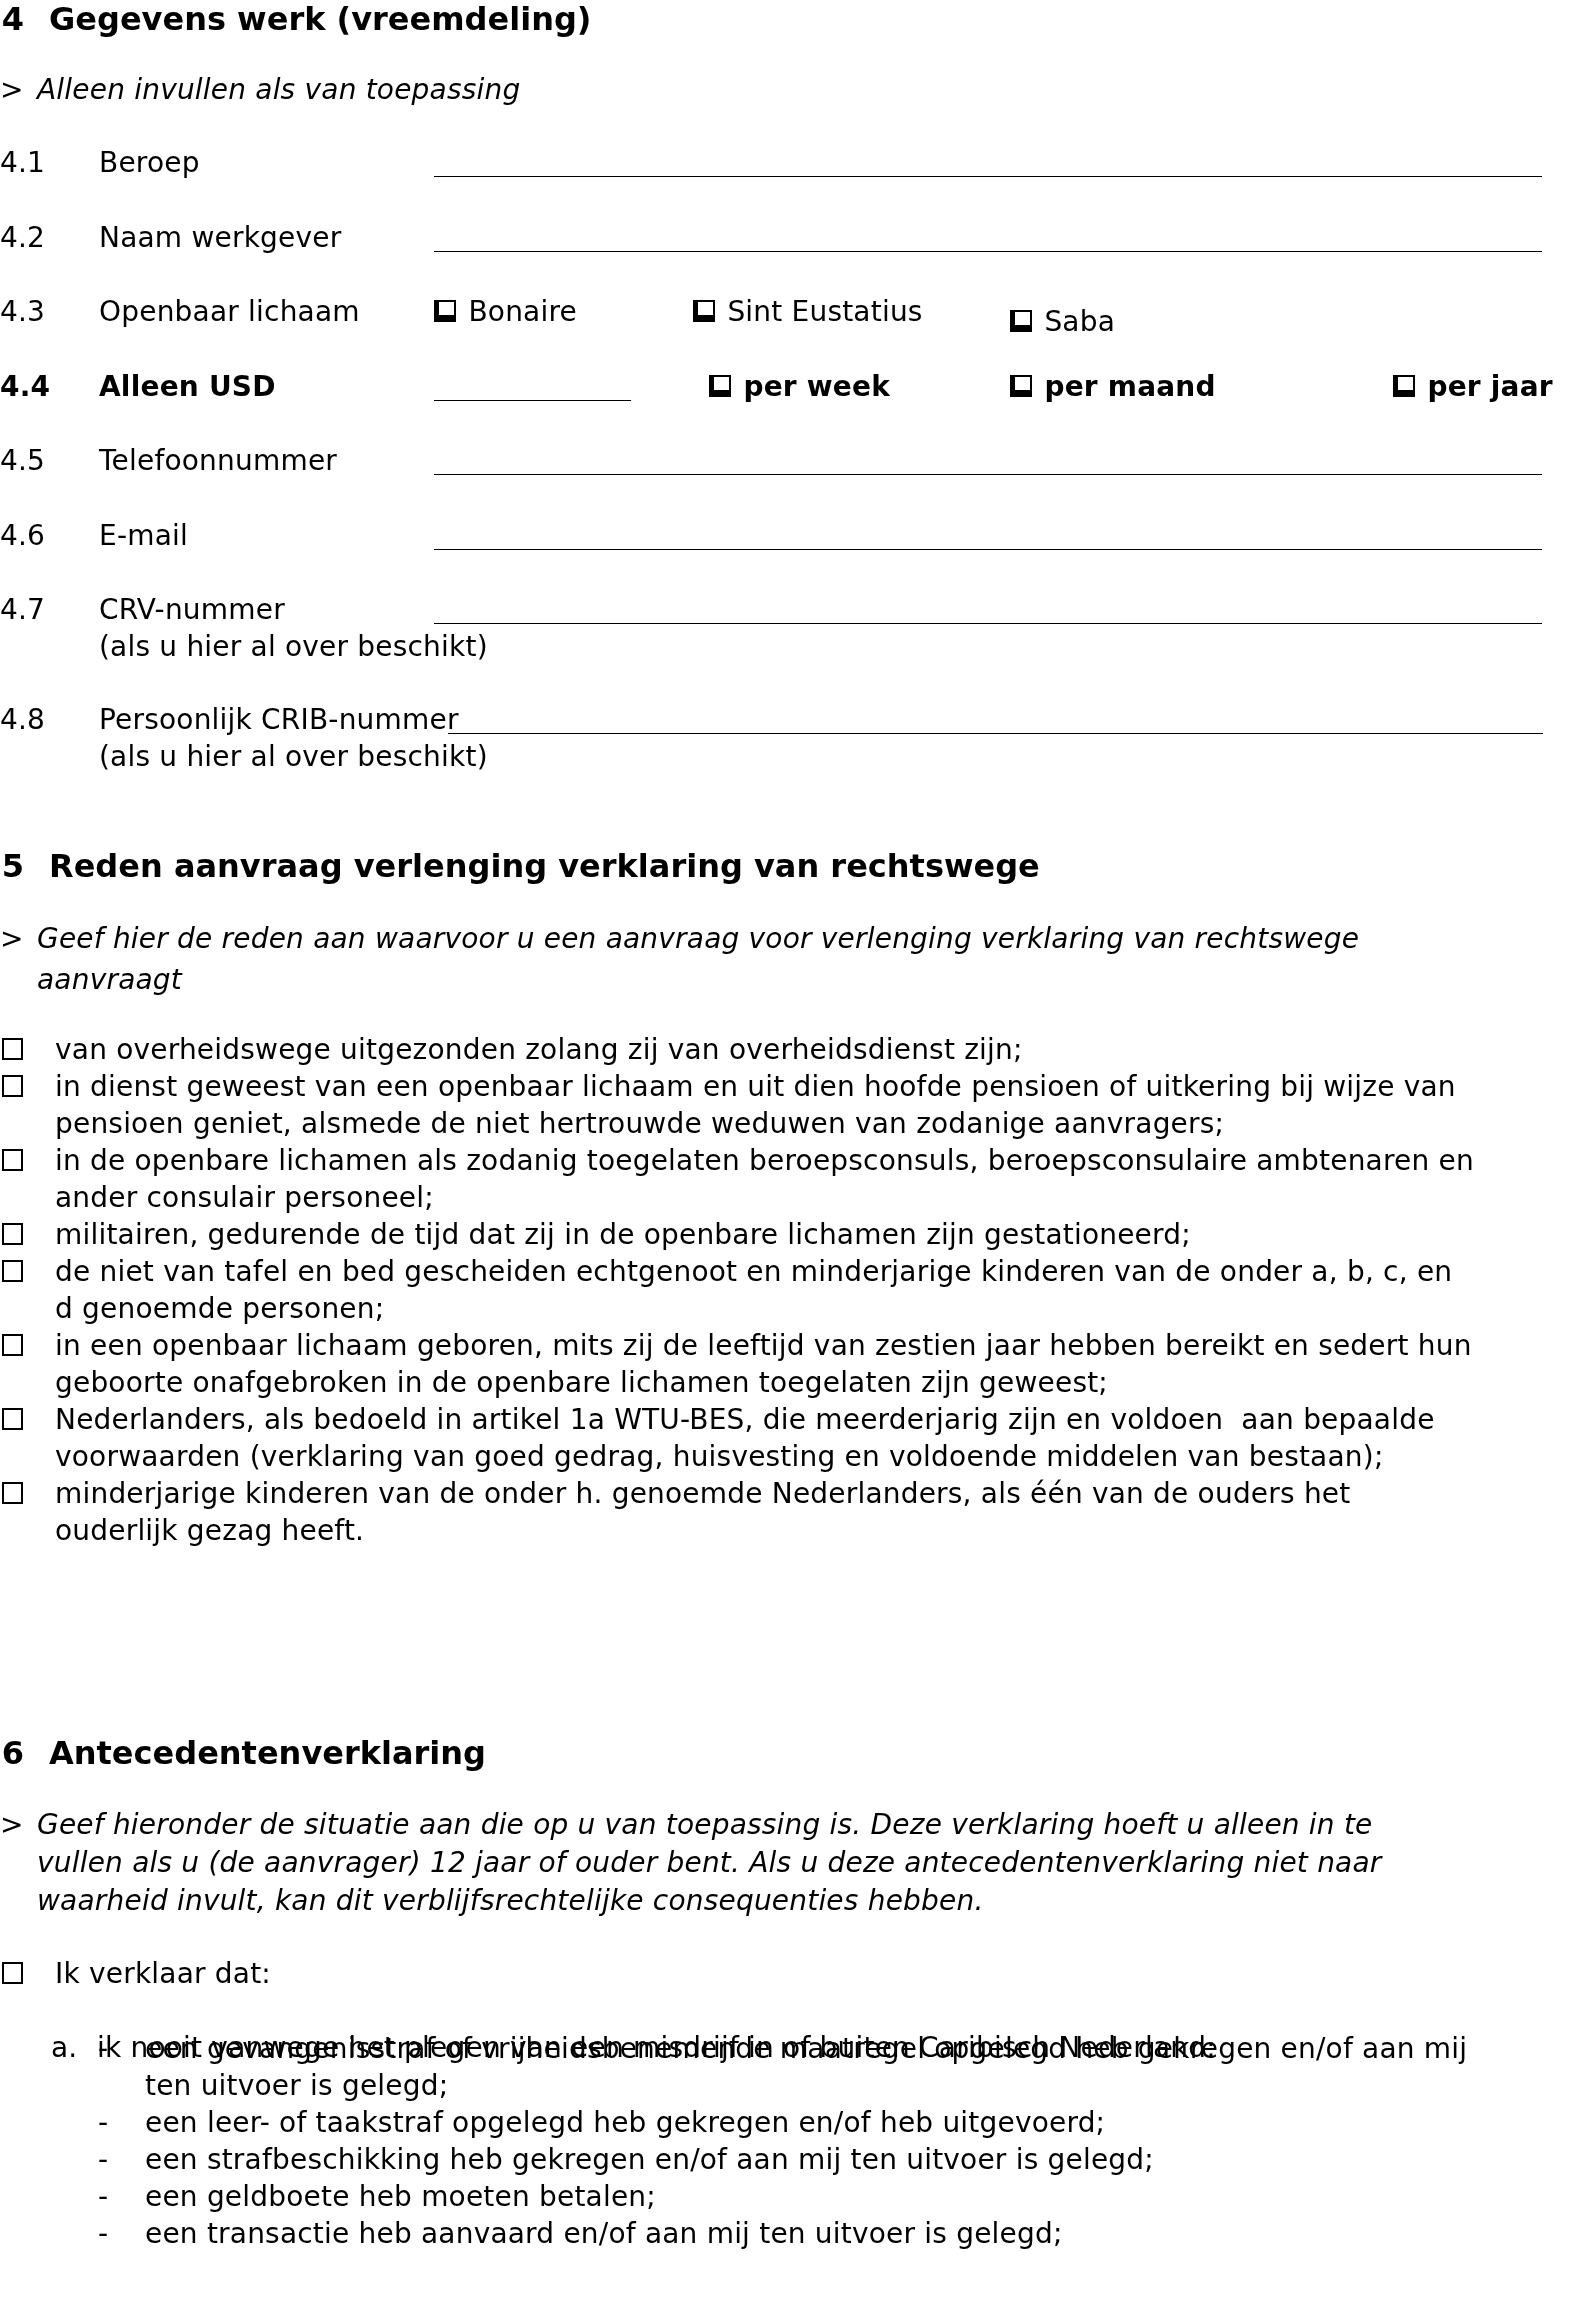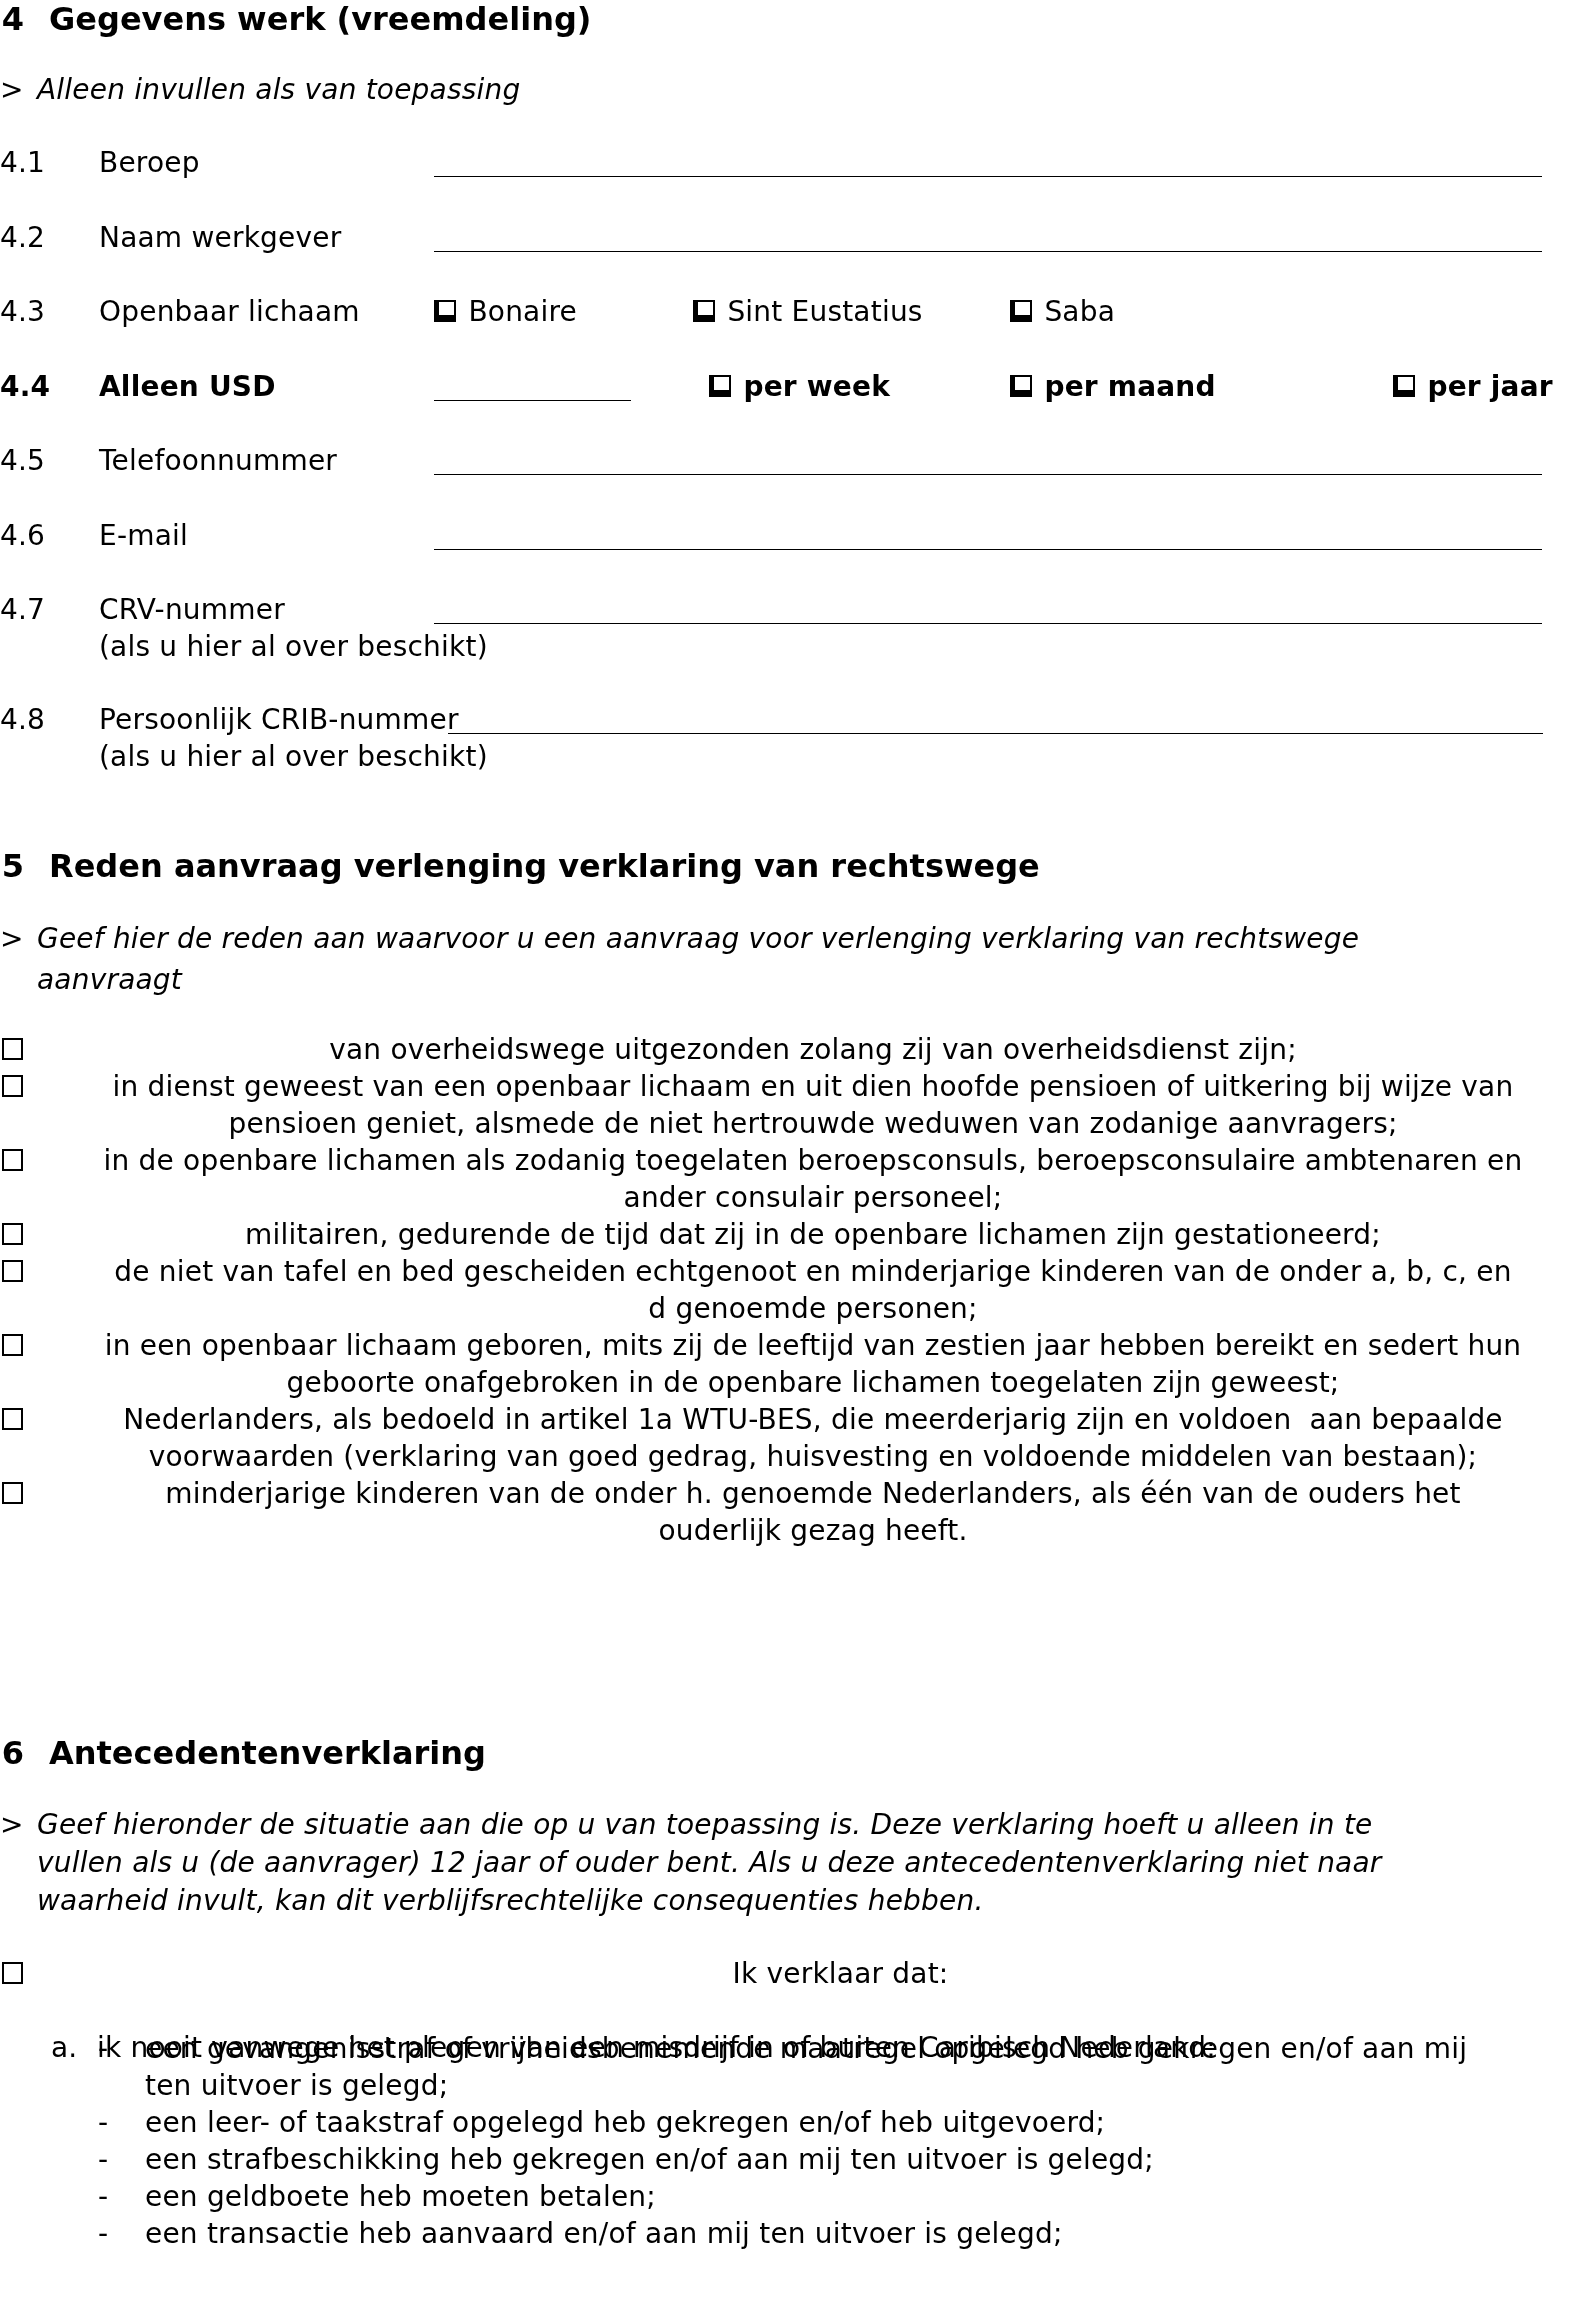--- a/index.html
+++ b/index.html
@@ -23,21 +23,21 @@
   .rlabel{position:absolute;left:99px;top:0;white-space:nowrap;}
   .rnote{position:absolute;left:99px;top:0;white-space:nowrap;}
   .uline{position:absolute;top:0;height:32px;border-bottom:1.8px solid #000;}
   .opt{position:absolute;top:0;white-space:nowrap;}
   .cb4{display:inline-block;width:15px;height:13.3px;border:2.7px solid #000;
        border-left:5.3px solid #000;border-bottom:7px solid #000;
        margin-right:12.4px;vertical-align:-0.9px;background:#fff;}
   
   .chk-item{position:relative;padding-left:55px;}
   .chk-box{position:absolute;left:1.8px;top:7px;width:17.7px;height:17.7px;border:2.7px solid #000;background:#fff;}
-  .chk-text{white-space:pre-wrap;display:block;text-align:center;}
+  .chk-text{white-space:pre-wrap;display:block;}
   
   .sub-item{padding-left:97px;position:relative;}
   .sub-marker{position:absolute;left:51px;top:0;}
   .sub-text{white-space:pre-wrap;display:block;}
   
   .dash-item{padding-left:145px;position:relative;}
   .dash-marker{position:absolute;left:98px;top:0;}
   .dash-text{white-space:pre-wrap;display:block;}
 </style>
 </head>
@@ -69,21 +69,21 @@
 
   <div class="abs row" style="top:293px;">
     <span class="rnum">4.3</span>
     <span class="rlabel">Openbaar lichaam</span>
     <span class="opt" style="left:434px;">
       <span class="cb4"></span><span>Bonaire</span>
     </span>
     <span class="opt" style="left:677px;padding-left:16px;">
       <span class="cb4"></span><span>Sint Eustatius</span>
     </span>
-    <span class="opt" style="left:1010px;">
+    <span class="opt" style="left:1010px;margin-top:10px;">
       <span class="cb4"></span><span>Saba</span>
     </span>
   </div>
 
   <div class="abs row" style="top:368px;font-weight:bold;">
     <span class="rnum">4.4</span>
     <span class="rlabel">Alleen USD</span>
     <div class="uline" style="left:434px;width:197px;"></div>
     <span class="opt" style="left:677px;padding-left:32px;">
       <span class="cb4"></span><span>per week</span>

